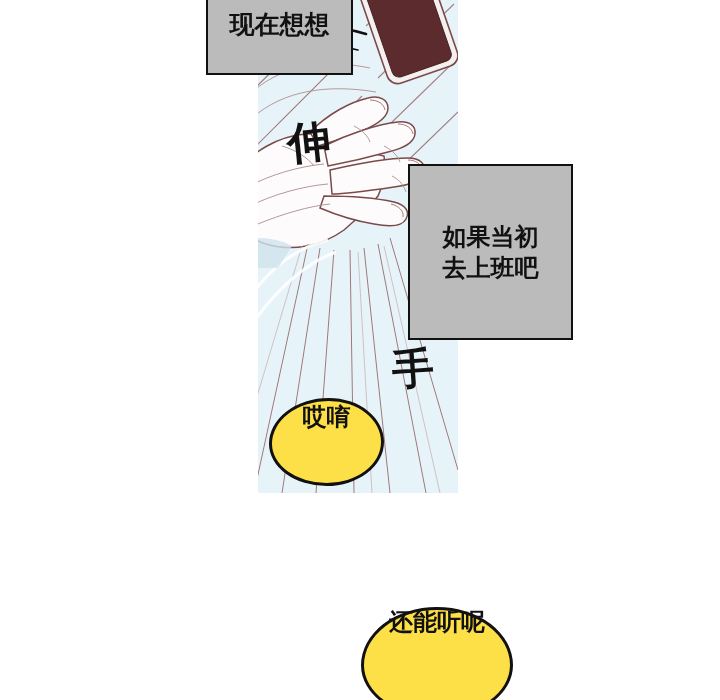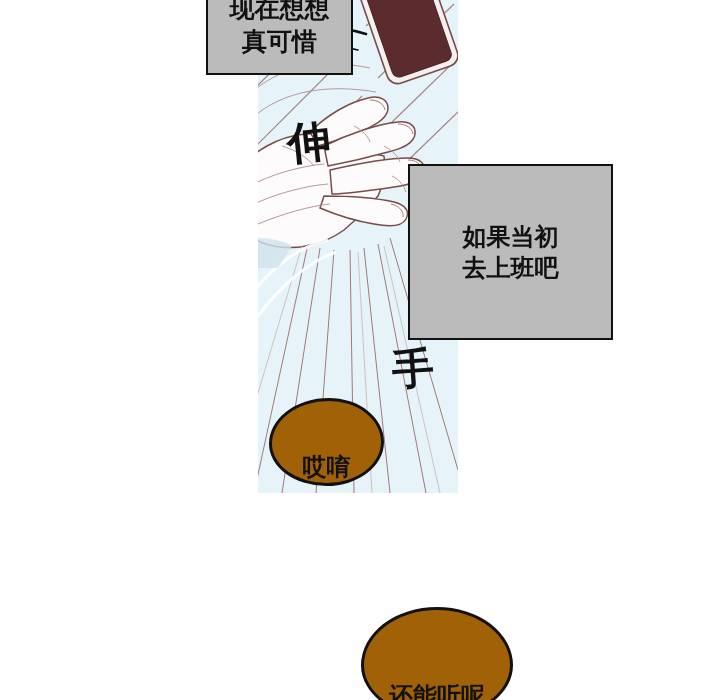--- a/index.html
+++ b/index.html
@@ -57,33 +57,33 @@
   #caption-box-1 {
     left: 206px;
     top: -26px;
     width: 147px;
     height: 101px;
     font-size: 25px;
   }
   #caption-box-2 {
     left: 408px;
     top: 164px;
-    width: 205px;
+    width: 165px;
     height: 176px;
     font-size: 24px;
   }
 
   
   .bubble {
     position: absolute;
-    background: #a16207;
+    background: #fde047;
     border: 3px solid #111111;
     box-sizing: border-box;
     display: flex;
-    align-items: flex-end;
+    align-items: flex-start;
     justify-content: center;
     color: #111111;
     font-weight: 700;
     text-align: center;
   }
   #bubble-aiyo {
     left: 269px;
     top: 398px;
     width: 115px;
     height: 88px;
@@ -218,21 +218,20 @@
         <path d="M -10 300 C 14 264 44 246 70 240"></path>
         <path d="M -10 330 C 18 288 50 262 78 252"></path>
       </g>
 
       <path d="M -20 240 C 0 236 20 238 34 246 L 20 268 L -20 268 Z" fill="#cfe4ec" opacity="0.8"></path>
     </svg>
   </div>
 
   <div class="caption-box" id="caption-box-1">
     <span class="line">现在想想</span>
-    <span class="line">真可惜</span>
   </div>
 
   <div class="caption-box" id="caption-box-2">
     <span class="line">如果当初</span>
     <span class="line">去上班吧</span>
   </div>
 
   <div class="sfx" id="sfx-shen">伸</div>
   <div class="sfx" id="sfx-shou">手</div>
 

